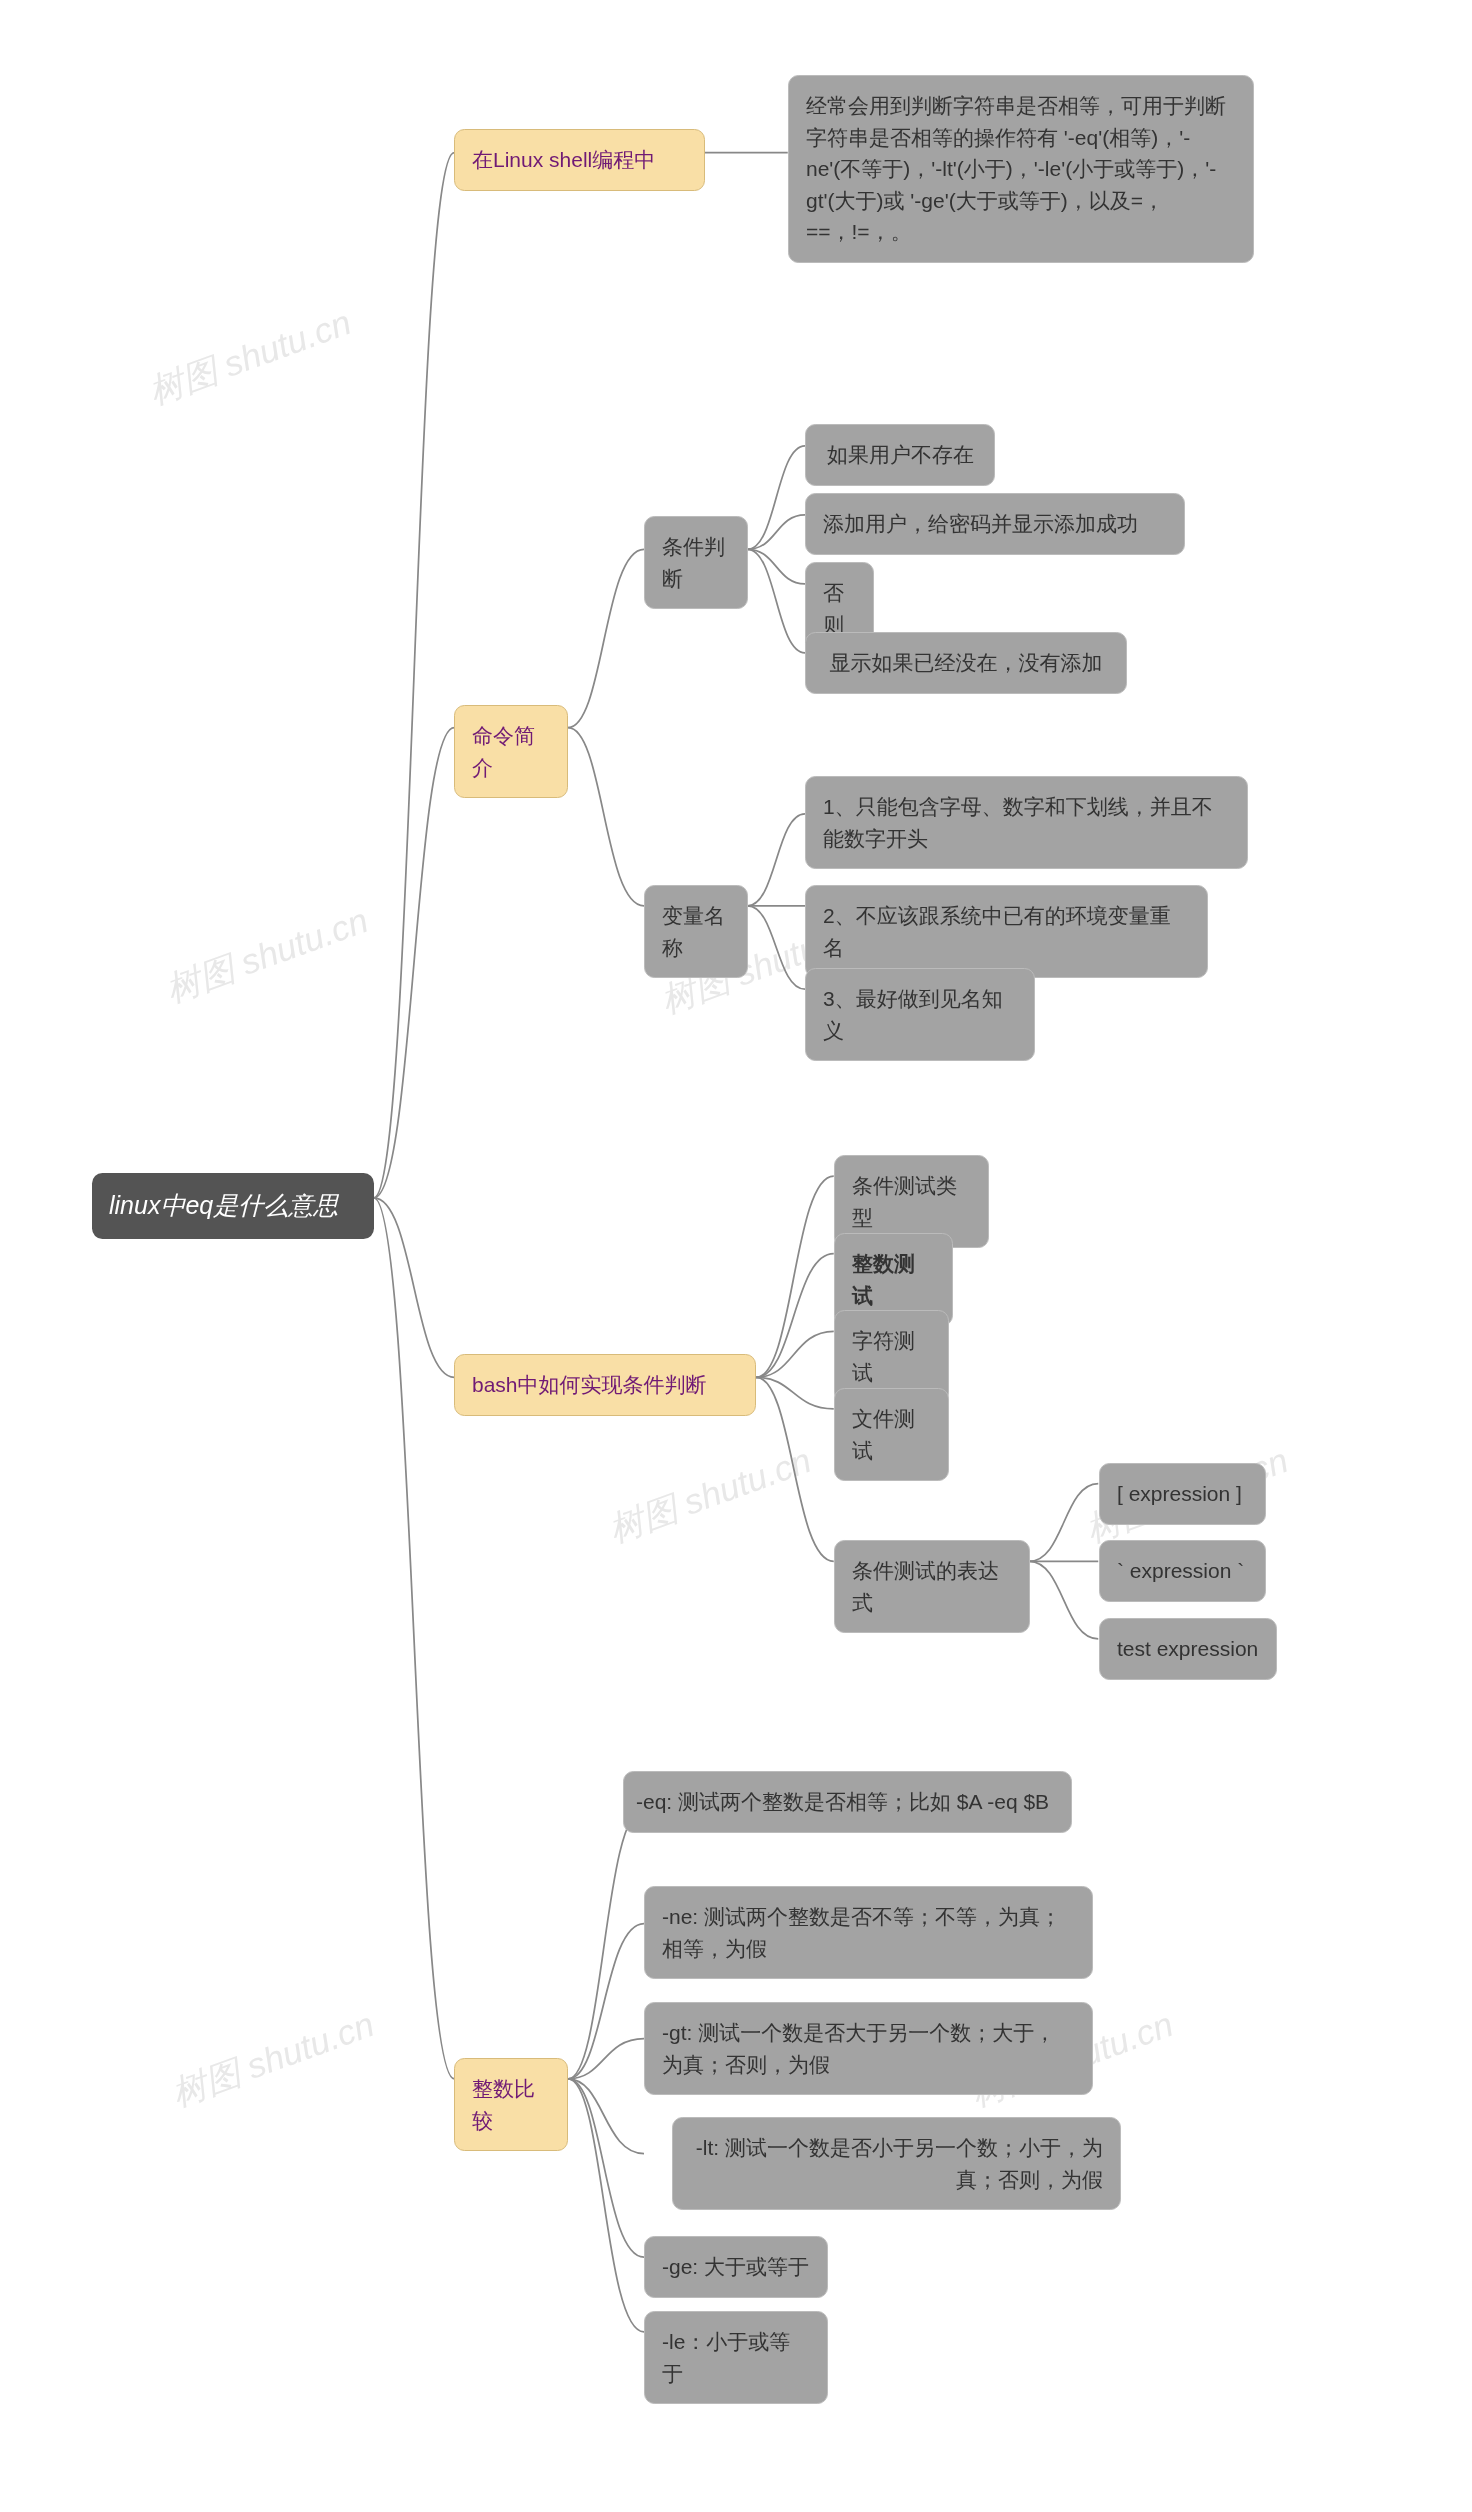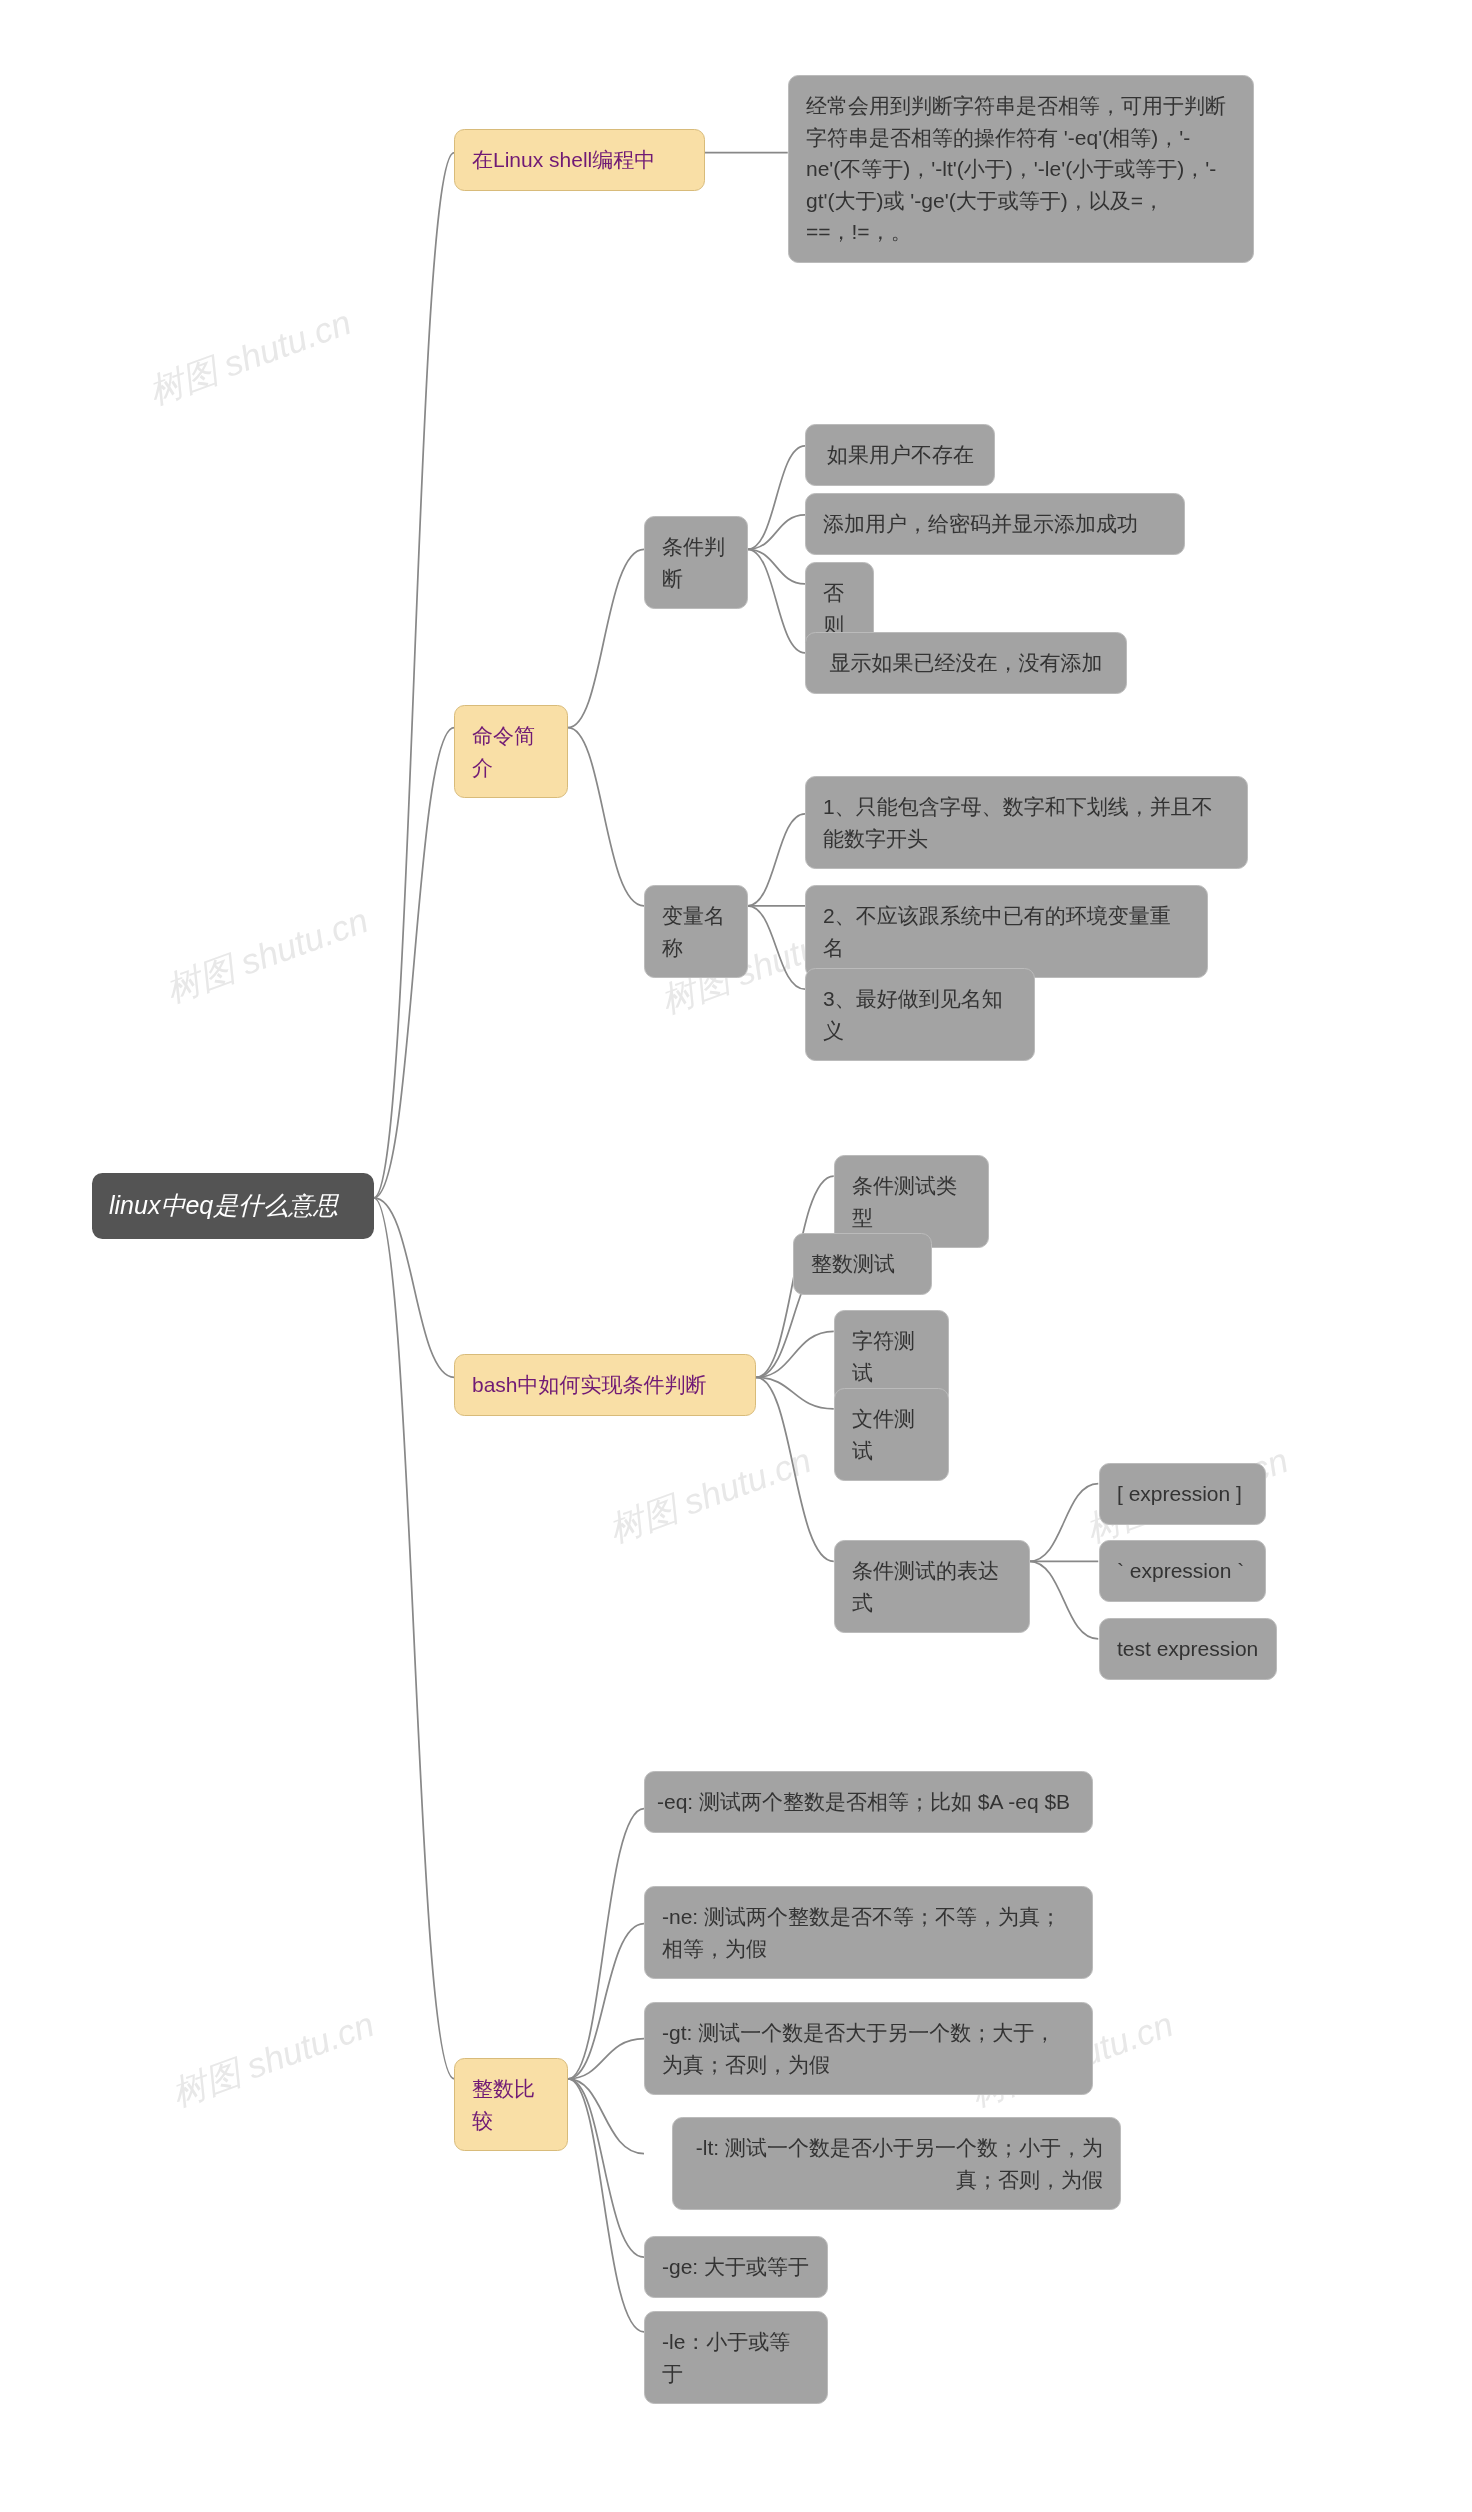--- a/index.html
+++ b/index.html
@@ -121,28 +121,28 @@
 <div class="node level2" style="left:805px; top:562px; width:69px;">否则</div>
 <div class="node level2" style="left:805px; top:632px; width:322px;text-align:center;">显示如果已经没在，没有添加</div>
 
 <div class="node level2" style="left:644px; top:885px; width:104px;">变量名称</div>
 <div class="node level2" style="left:805px; top:776px; width:443px;">1、只能包含字母、数字和下划线，并且不能数字开头</div>
 <div class="node level2" style="left:805px; top:885px; width:403px;">2、不应该跟系统中已有的环境变量重名</div>
 <div class="node level2" style="left:805px; top:968px; width:230px;">3、最好做到见名知义</div>
 
 <div class="node level1" style="left:454px; top:1354px; width:302px;">bash中如何实现条件判断</div>
 <div class="node level2" style="left:834px; top:1155px; width:155px;">条件测试类型</div>
-<div class="node level2" style="left:793px; top:1233px; width:139px;">整数测试</div>
+<div class="node level2" style="left:834px; top:1233px; width:119px;font-weight:bold;">整数测试</div>
 <div class="node level2" style="left:834px; top:1310px; width:115px;">字符测试</div>
 <div class="node level2" style="left:834px; top:1388px; width:115px;">文件测试</div>
 <div class="node level2" style="left:834px; top:1540px; width:196px;">条件测试的表达式</div>
 <div class="node level2" style="left:1099px; top:1463px; width:167px;">[ expression ]</div>
 <div class="node level2" style="left:1099px; top:1540px; width:167px;">` expression `</div>
 <div class="node level2" style="left:1099px; top:1618px; width:178px;">test expression</div>
 
 <div class="node level1" style="left:454px; top:2058px; width:114px;">整数比较</div>
-<div class="node level2" style="left:644px; top:1771px; width:449px;padding-left:12px;">-eq: 测试两个整数是否相等；比如 $A -eq $B</div>
+<div class="node level2" style="left:623px; top:1771px; width:449px;padding-left:12px;">-eq: 测试两个整数是否相等；比如 $A -eq $B</div>
 <div class="node level2" style="left:644px; top:1886px; width:449px;">-ne: 测试两个整数是否不等；不等，为真；相等，为假</div>
 <div class="node level2" style="left:644px; top:2002px; width:449px;">-gt: 测试一个数是否大于另一个数；大于，为真；否则，为假</div>
 <div class="node level2" style="left:672px; top:2117px; width:449px;text-align:right;">-lt: 测试一个数是否小于另一个数；小于，为真；否则，为假</div>
 <div class="node level2" style="left:644px; top:2236px; width:184px;">-ge: 大于或等于</div>
 <div class="node level2" style="left:644px; top:2311px; width:184px;">-le：小于或等于</div>
 
 
 </body></html>

